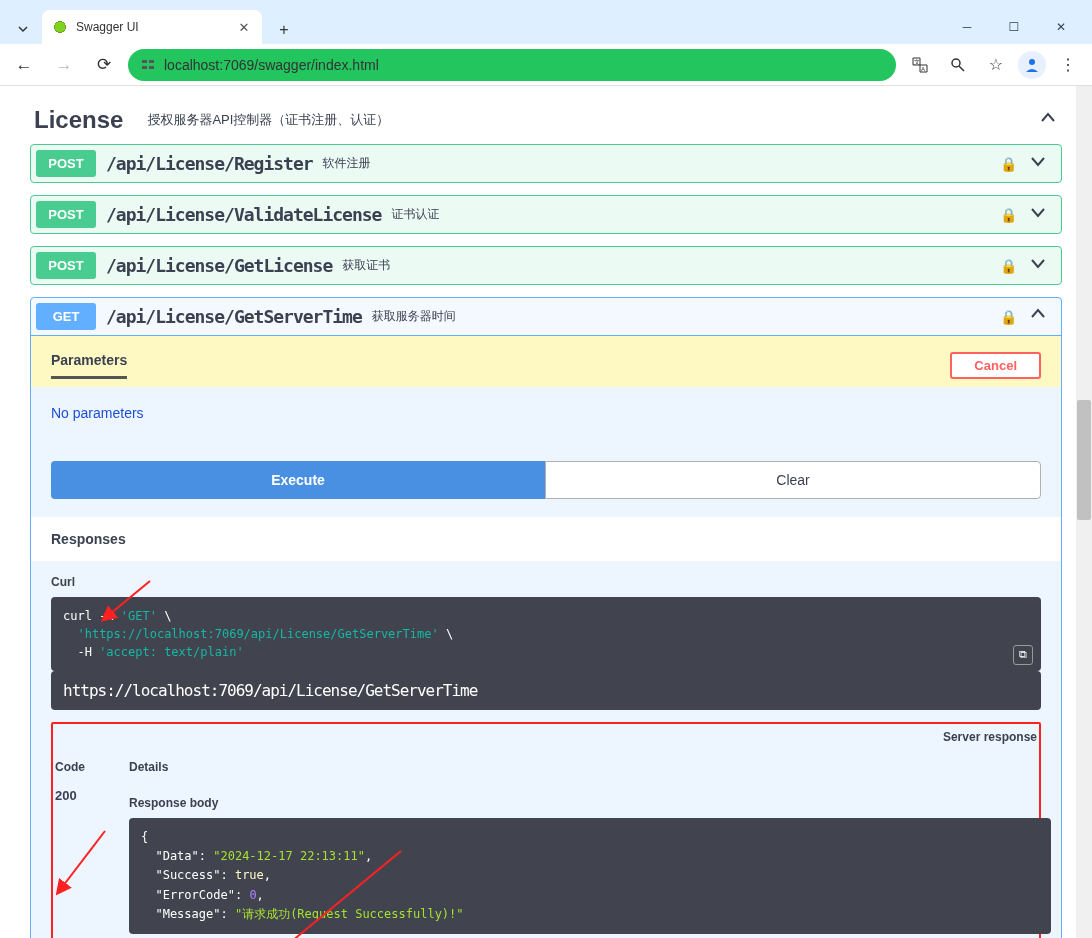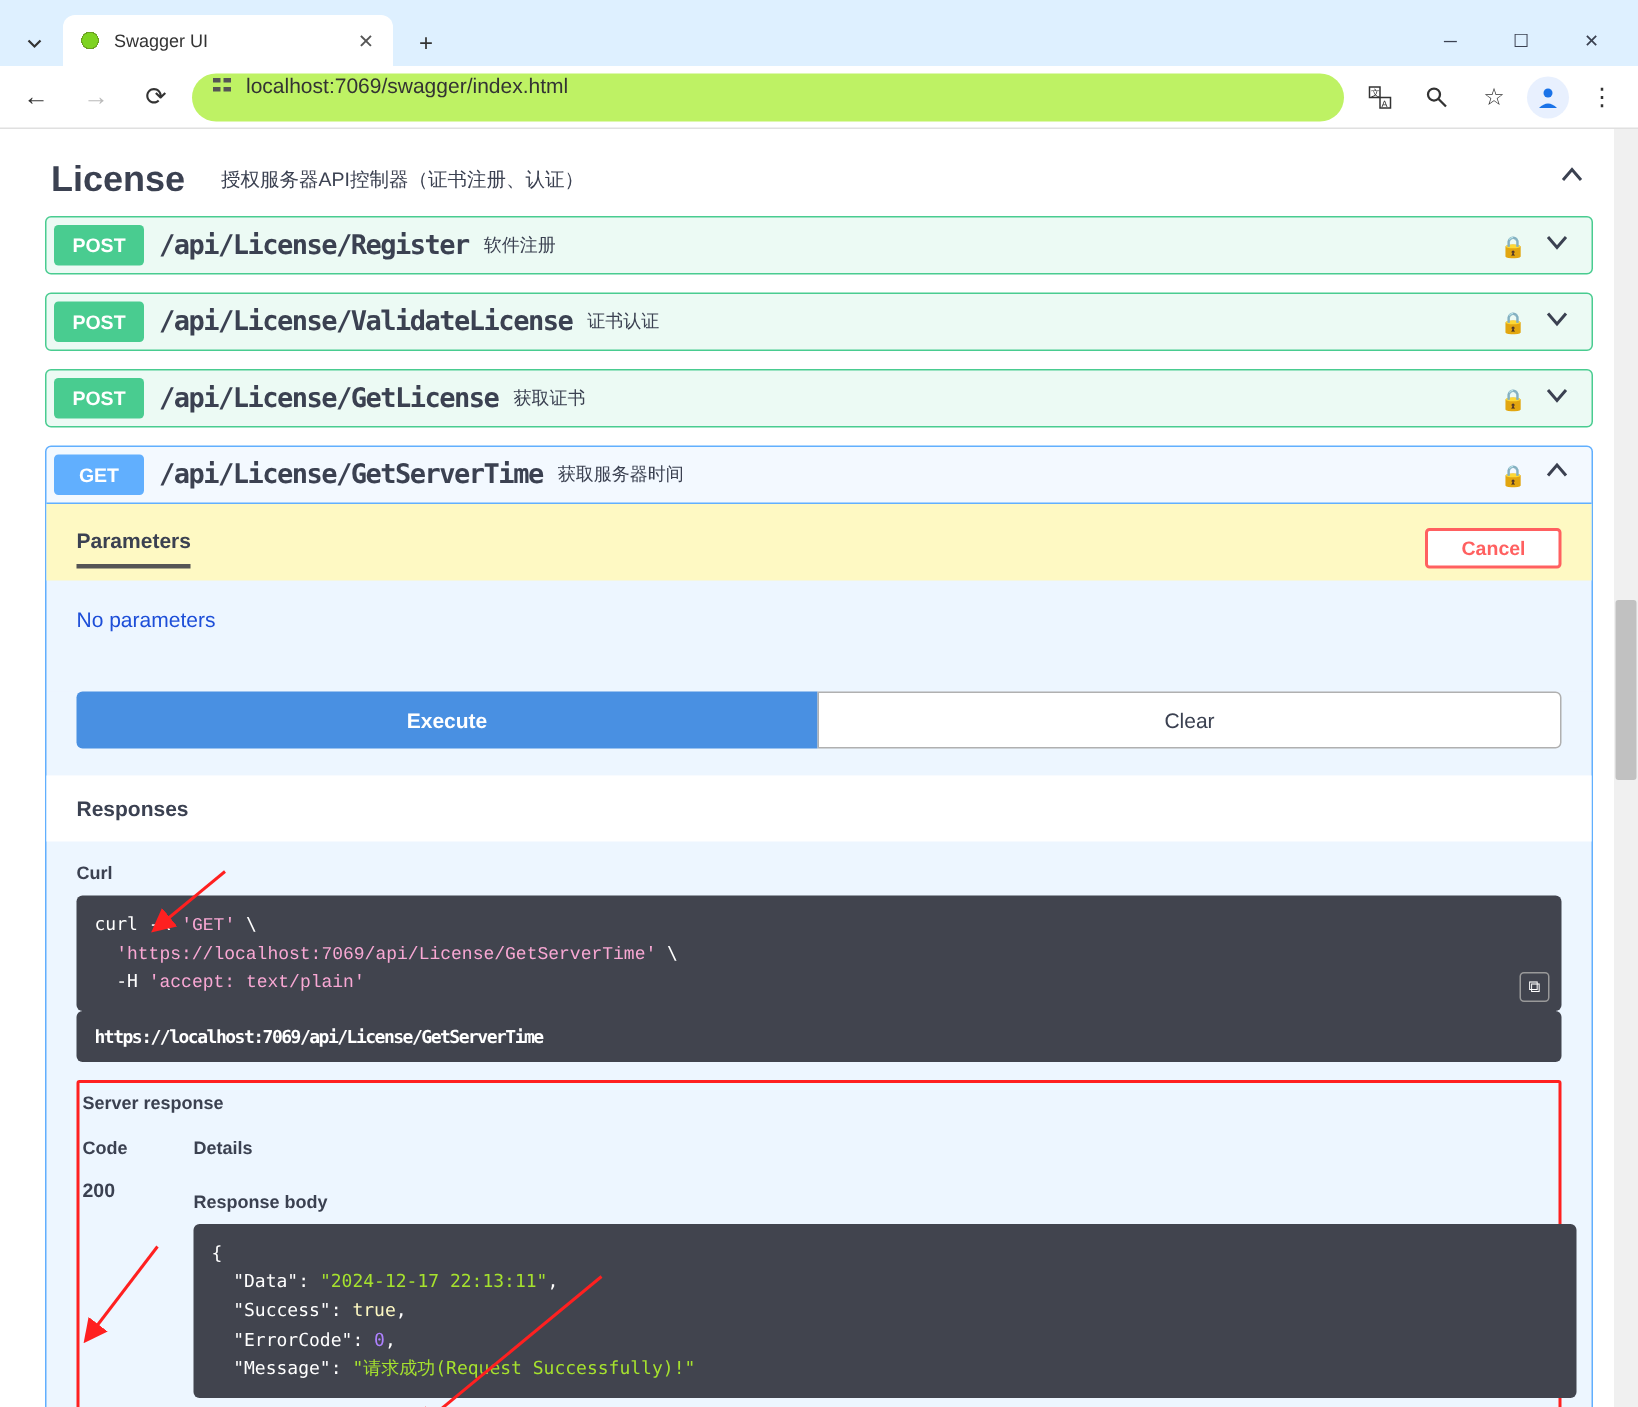--- a/index.html
+++ b/index.html
@@ -11,21 +11,21 @@
     .tab-favicon { width: 16px; height: 16px; background: radial-gradient(circle, #7ed321 45%, #6aa020 46%, #6aa020 52%, transparent 53%); border-radius: 50%; }
     .tab-title { flex: 1; font-size: 12px; color: #333; }
     .tab-close { width: 16px; height: 16px; display: flex; align-items: center; justify-content: center; font-size: 13px; color: #555; }
     .new-tab { width: 28px; height: 28px; display: flex; align-items: center; justify-content: center; font-size: 16px; color: #333; margin-left: 8px; }
     .window-controls { margin-left: auto; display: flex; gap: 1px; }
     .window-btn { width: 46px; height: 34px; display: flex; align-items: center; justify-content: center; font-size: 12px; }
 
     .toolbar { background: #fff; height: 42px; display: flex; align-items: center; padding: 0 8px; gap: 8px; border-bottom: 1px solid #e0e0e0; }
     .nav-btn { width: 32px; height: 32px; display: flex; align-items: center; justify-content: center; font-size: 17px; color: #333; }
     .nav-btn.disabled { color: #bbb; }
-    .url-bar { flex: 1; height: 32px; background: #bef264; border-radius: 16px; display: flex; align-items: flex-start; padding: 0 12px; gap: 8px; }
+    .url-bar { flex: 1; height: 32px; background: #22c55e; border-radius: 16px; display: flex; align-items: center; padding: 0 12px; gap: 8px; }
     .url-icon { width: 16px; height: 16px; display: flex; align-items: center; justify-content: center; font-size: 12px; }
     .url-text { color: #333; font-size: 14px; }
     .toolbar-right { display: flex; align-items: center; gap: 6px; }
     .tb-icon { width: 32px; height: 32px; display: flex; align-items: center; justify-content: center; font-size: 16px; color: #333; }
     .avatar { width: 28px; height: 28px; border-radius: 50%; background: #e8f0fe; display: flex; align-items: center; justify-content: center; font-size: 14px; }
 
     .content { height: 852px; overflow-y: auto; position: relative; background: #fff; }
     .scrollbar-track { position: absolute; right: 0; top: 86px; width: 16px; height: 852px; background: #f0f0f0; }
     .scrollbar-thumb { position: absolute; right: 1px; top: 400px; width: 14px; height: 120px; background: #c1c1c1; border-radius: 2px; }
 
@@ -65,25 +65,25 @@
     .responses-header { padding: 14px 20px; background: #fff; }
     .responses-header h4 { font-size: 14px; font-weight: 700; }
 
     .responses-inner { padding: 14px 20px; background: rgba(97,175,254,0.04); }
 
     .resp-label { font-size: 12px; font-weight: 700; margin-bottom: 8px; }
 
     .code-block { background: #41444e; color: #fff; font-family: monospace; font-size: 12px; padding: 10px 12px; border-radius: 4px; position: relative; white-space: pre; line-height: 1.5; overflow-x: auto; }
     .code-block .copy-btn { position: absolute; right: 8px; bottom: 6px; width: 20px; height: 20px; border: 1px solid #999; border-radius: 3px; display: flex; align-items: center; justify-content: center; font-size: 11px; }
 
-    .curl .s { color: #f9a8d4; font-family: Liberation Mono, monospace; }
-    .req-url-block { background: #41444e; color: #fff; font-family: monospace; font-weight: 700; font-size: 12px; letter-spacing: -1px; padding: 10px 12px; border-radius: 4px; margin-bottom: 12px; }
+    .curl .s { color: #14b8a6; }
+    .req-url-block { background: #41444e; color: #fff; font-family: monospace; font-weight: 400; font-size: 16px; letter-spacing: -1px; padding: 10px 12px; border-radius: 4px; margin-bottom: 12px; }
 
     .server-resp-box { border: 2px solid #ff2020; border-radius: 2px; padding: 6px 0; }
-    .server-resp-box .resp-label { padding: 0 2px 0 2px; }
+    .server-resp-box .resp-label { padding: 0 2px 0 2px; text-align: right; }
 
     .resp-table { width: 100%; }
     .resp-table th { text-align: left; font-size: 12px; font-weight: 700; padding: 6px 0; }
     .resp-table .code-col { width: 72px; }
     .resp-table td { vertical-align: top; font-size: 13px; padding: 6px 0; }
     .resp-code { font-size: 14px; font-weight: 600; }
 
     .resp-body-label { font-size: 12px; font-weight: 700; margin: 8px 0 8px 0; }
     .resp-body-block { background: #41444e; color: #fff; font-family: monospace; font-size: 12px; padding: 10px 12px; border-radius: 4px; position: relative; white-space: pre; line-height: 1.6; }
     .resp-body-block .k { color: #fff; }

